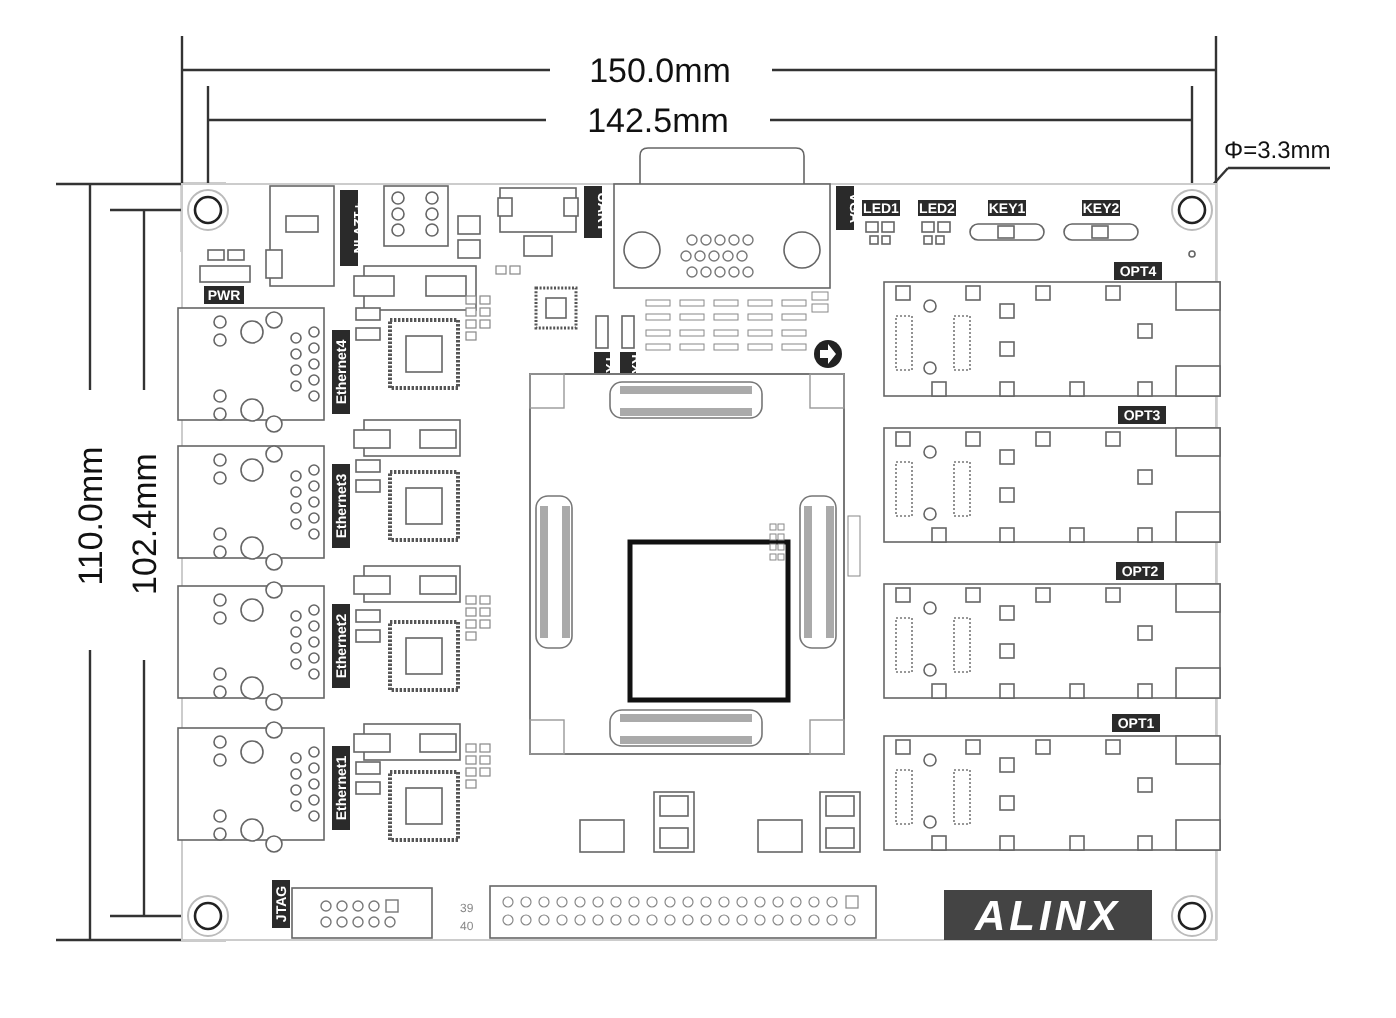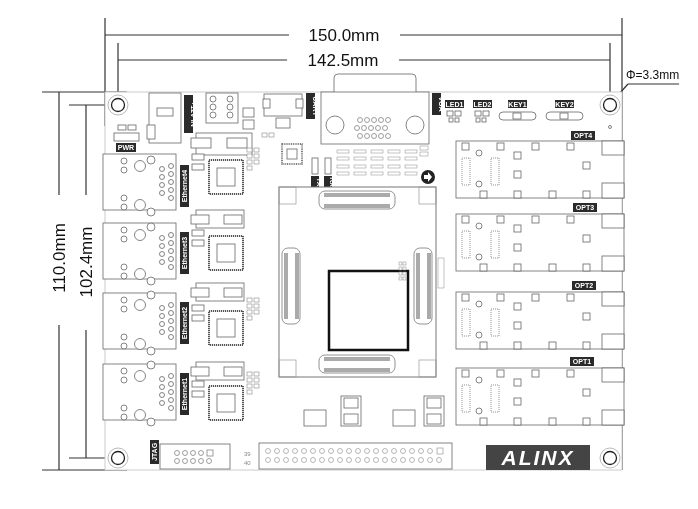--- a/index.html
+++ b/index.html
@@ -1,17 +1,17 @@
 <!DOCTYPE html>
 <html><head>
 <meta charset="utf-8">
 <style>
   html,body{margin:0;padding:0;background:#ffffff;}
   body{width:698px;height:509px;overflow:hidden;position:relative;font-family:"Liberation Sans",sans-serif;}
-  #stage{position:absolute;left:14px;top:0;width:644px;height:509px;}
+  #stage{position:absolute;left:0;top:0;width:644px;height:509px;}
   svg text{font-family:"Liberation Sans",sans-serif;}
   .dim-text{font-size:17px;fill:#111;}
   .label-tag{font-size:7px;fill:#ffffff;font-weight:bold;}
   .line{stroke:#333;stroke-width:1.2;fill:none;}
   .part{stroke:#666;stroke-width:0.8;fill:#fff;}
   .tagbg{fill:#2a2a2a;}
 </style>
 </head>
 <body>
 

